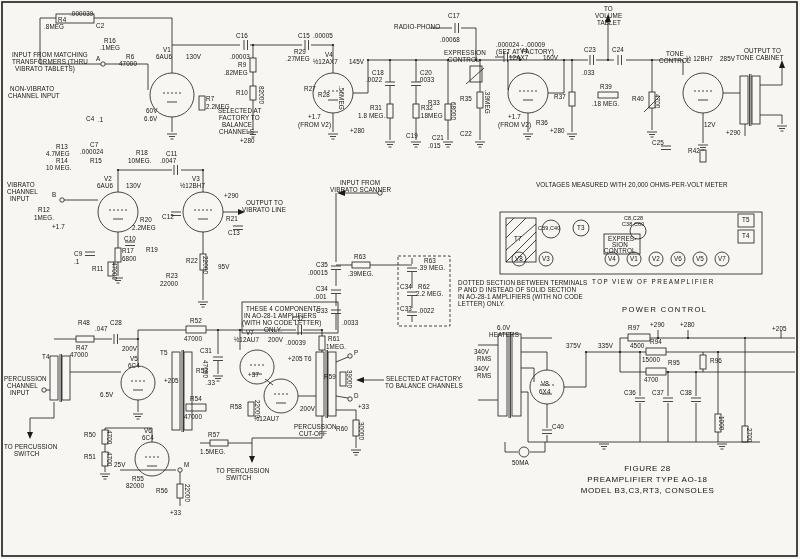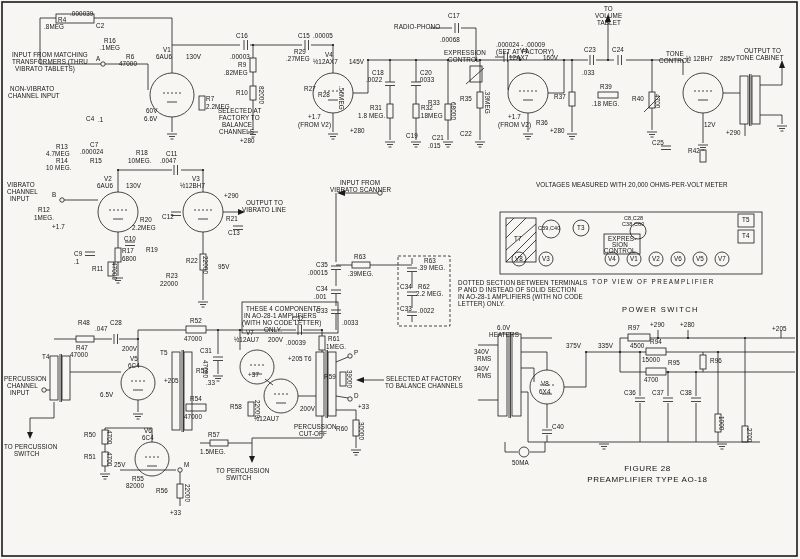--- a/index.html
+++ b/index.html
@@ -620,21 +620,21 @@
       <div class="lbl" style="left: 542px; top: 256px;">V3</div>
       <div class="lbl" style="left: 608px; top: 256px;">V4</div>
       <div class="lbl" style="left: 630px; top: 256px;">V1</div>
       <div class="lbl" style="left: 652px; top: 256px;">V2</div>
       <div class="lbl" style="left: 674px; top: 256px;">V6</div>
       <div class="lbl" style="left: 696px; top: 256px;">V5</div>
       <div class="lbl" style="left: 718px; top: 256px;">V7</div>
       <div class="lbl" style="left: 742px; top: 217px;">T5</div>
       <div class="lbl" style="left: 742px; top: 233px;">T4</div>
       <div class="lbl sp" style="left: 592px; top: 279px;">TOP VIEW OF PREAMPLIFIER</div>
-      <div class="lbl sp" style="left: 622px; top: 306px; font-size: 7.5px;">POWER SWITCH</div>
+      <div class="lbl sp" style="left: 622px; top: 306px; font-size: 7.5px;">POWER CONTROL</div>
       <div class="lbl" style="left: 497px; top: 325px;">6.0V</div>
       <div class="lbl" style="left: 489px; top: 332px;">HEATERS</div>
       <div class="lbl" style="left: 474px; top: 349px;">340V</div>
       <div class="lbl" style="left: 477px; top: 356px;">RMS</div>
       <div class="lbl" style="left: 474px; top: 366px;">340V</div>
       <div class="lbl" style="left: 477px; top: 373px;">RMS</div>
       <div class="lbl" style="left: 566px; top: 343px;">375V</div>
       <div class="lbl" style="left: 598px; top: 343px;">335V</div>
       <div class="lbl" style="left: 541px; top: 381px;">V8</div>
       <div class="lbl" style="left: 539px; top: 389px;">6X4</div>
@@ -720,15 +720,16 @@
       <div class="lbl" style="left: 216px; top: 468px;">TO PERCUSSION</div>
       <div class="lbl" style="left: 226px; top: 475px;">SWITCH</div>
       <div class="lbl" style="left: 156px; top: 488px;">R56</div>
       <div class="lbl r90" style="left: 190px; top: 484px;">22000</div>
       <div class="lbl" style="left: 170px; top: 510px;">+33</div>
     </div>
 
 <div class="caption">
   <div>FIGURE 28</div>
   <div>PREAMPLIFIER TYPE AO-18</div>
+  <div>MODEL B3,C3,RT3, CONSOLES</div>
 </div>
 
 </div>
 
 </body></html>

